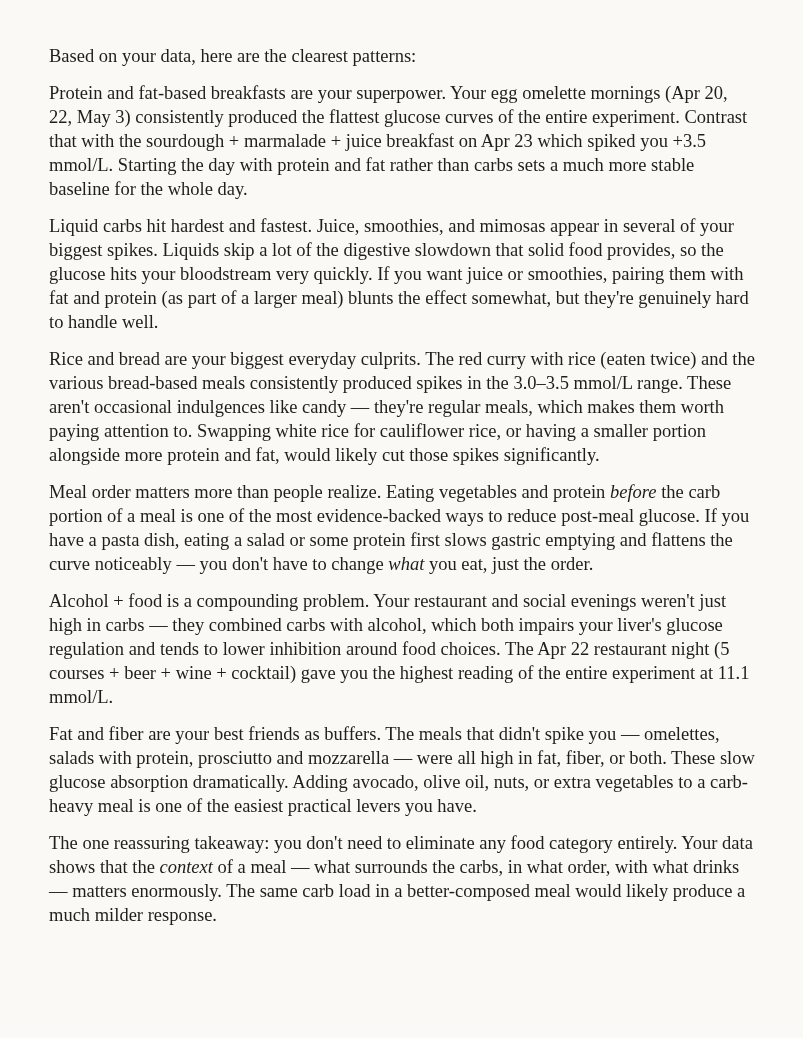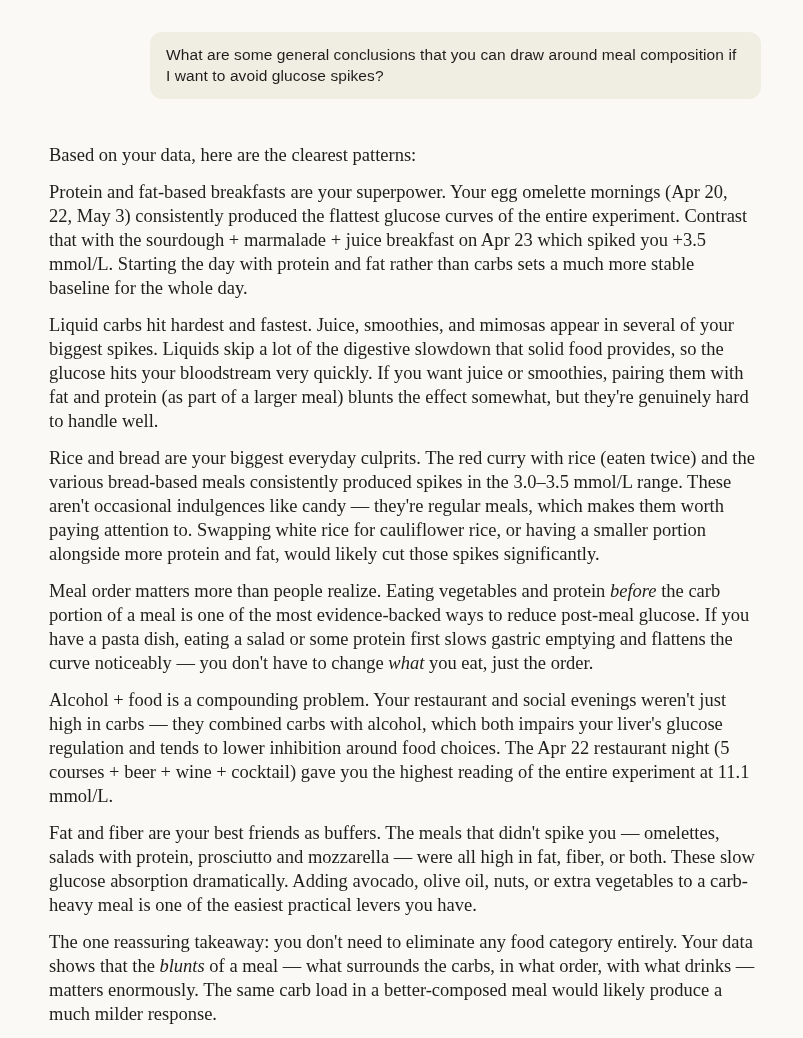--- a/index.html
+++ b/index.html
@@ -48,26 +48,23 @@
     font-weight: normal;
   }
   .response em {
     text-align: right;
   }
 </style>
 </head>
 <body>
 
 <div class="chat">
-  <div class="user-row">
-    <div class="user-bubble">What are some general conclusions that you can draw around meal composition if I want to avoid glucose spikes?</div>
-  </div>
   <div class="response">
       <p class="para"><span>Based on your data, here are the clearest patterns:</span></p>
       <p class="para"><strong>Protein and fat-based breakfasts are your superpower. </strong><span>Your egg omelette mornings (Apr 20, 22, May 3) consistently produced the flattest glucose curves of the entire experiment. Contrast that with the sourdough + marmalade + juice breakfast on Apr 23 which spiked you +3.5 mmol/L. Starting the day with protein and fat rather than carbs sets a much more stable baseline for the whole day.</span></p>
       <p class="para"><strong>Liquid carbs hit hardest and fastest. </strong><span>Juice, smoothies, and mimosas appear in several of your biggest spikes. Liquids skip a lot of the digestive slowdown that solid food provides, so the glucose hits your bloodstream very quickly. If you want juice or smoothies, pairing them with fat and protein (as part of a larger meal) blunts the effect somewhat, but they're genuinely hard to handle well.</span></p>
       <p class="para"><strong>Rice and bread are your biggest everyday culprits. </strong><span>The red curry with rice (eaten twice) and the various bread-based meals consistently produced spikes in the 3.0–3.5 mmol/L range. These aren't occasional indulgences like candy — they're regular meals, which makes them worth paying attention to. Swapping white rice for cauliflower rice, or having a smaller portion alongside more protein and fat, would likely cut those spikes significantly.</span></p>
       <p class="para"><strong>Meal order matters more than people realize. </strong><span>Eating vegetables and protein </span><em>before</em><span> the carb portion of a meal is one of the most evidence-backed ways to reduce post-meal glucose. If you have a pasta dish, eating a salad or some protein first slows gastric emptying and flattens the curve noticeably — you don't have to change </span><em>what</em><span> you eat, just the order.</span></p>
       <p class="para"><strong>Alcohol + food is a compounding problem. </strong><span>Your restaurant and social evenings weren't just high in carbs — they combined carbs with alcohol, which both impairs your liver's glucose regulation and tends to lower inhibition around food choices. The Apr 22 restaurant night (5 courses + beer + wine + cocktail) gave you the highest reading of the entire experiment at 11.1 mmol/L.</span></p>
       <p class="para"><strong>Fat and fiber are your best friends as buffers. </strong><span>The meals that didn't spike you — omelettes, salads with protein, prosciutto and mozzarella — were all high in fat, fiber, or both. These slow glucose absorption dramatically. Adding avocado, olive oil, nuts, or extra vegetables to a carb-heavy meal is one of the easiest practical levers you have.</span></p>
-      <p class="para"><span>The one reassuring takeaway: you don't need to eliminate any food category entirely. Your data shows that the </span><em>blunts</em><span> of a meal — what surrounds the carbs, in what order, with what drinks — matters enormously. The same carb load in a better-composed meal would likely produce a much milder response.</span></p>
+      <p class="para"><span>The one reassuring takeaway: you don't need to eliminate any food category entirely. Your data shows that the </span><em>context</em><span> of a meal — what surrounds the carbs, in what order, with what drinks — matters enormously. The same carb load in a better-composed meal would likely produce a much milder response.</span></p>
     </div>
 </div>
 
 </body></html>

